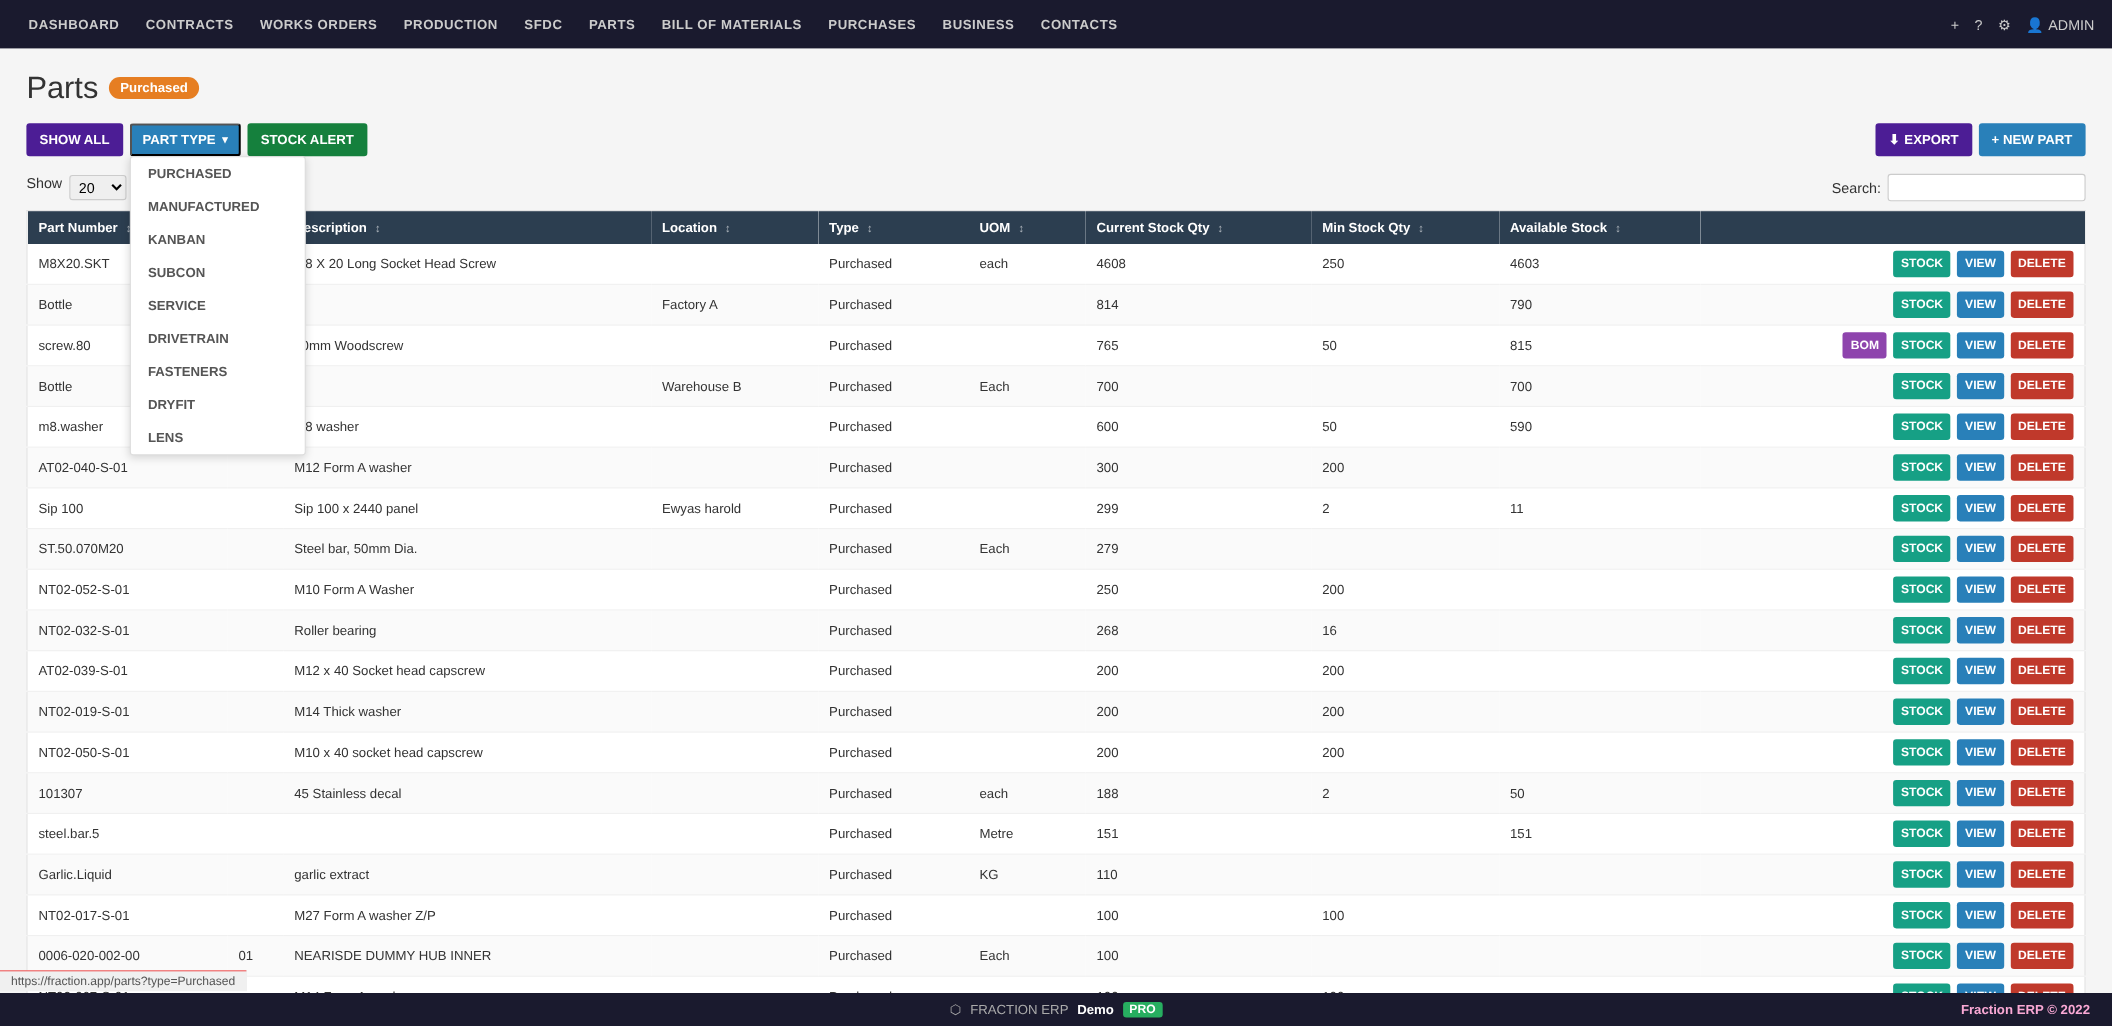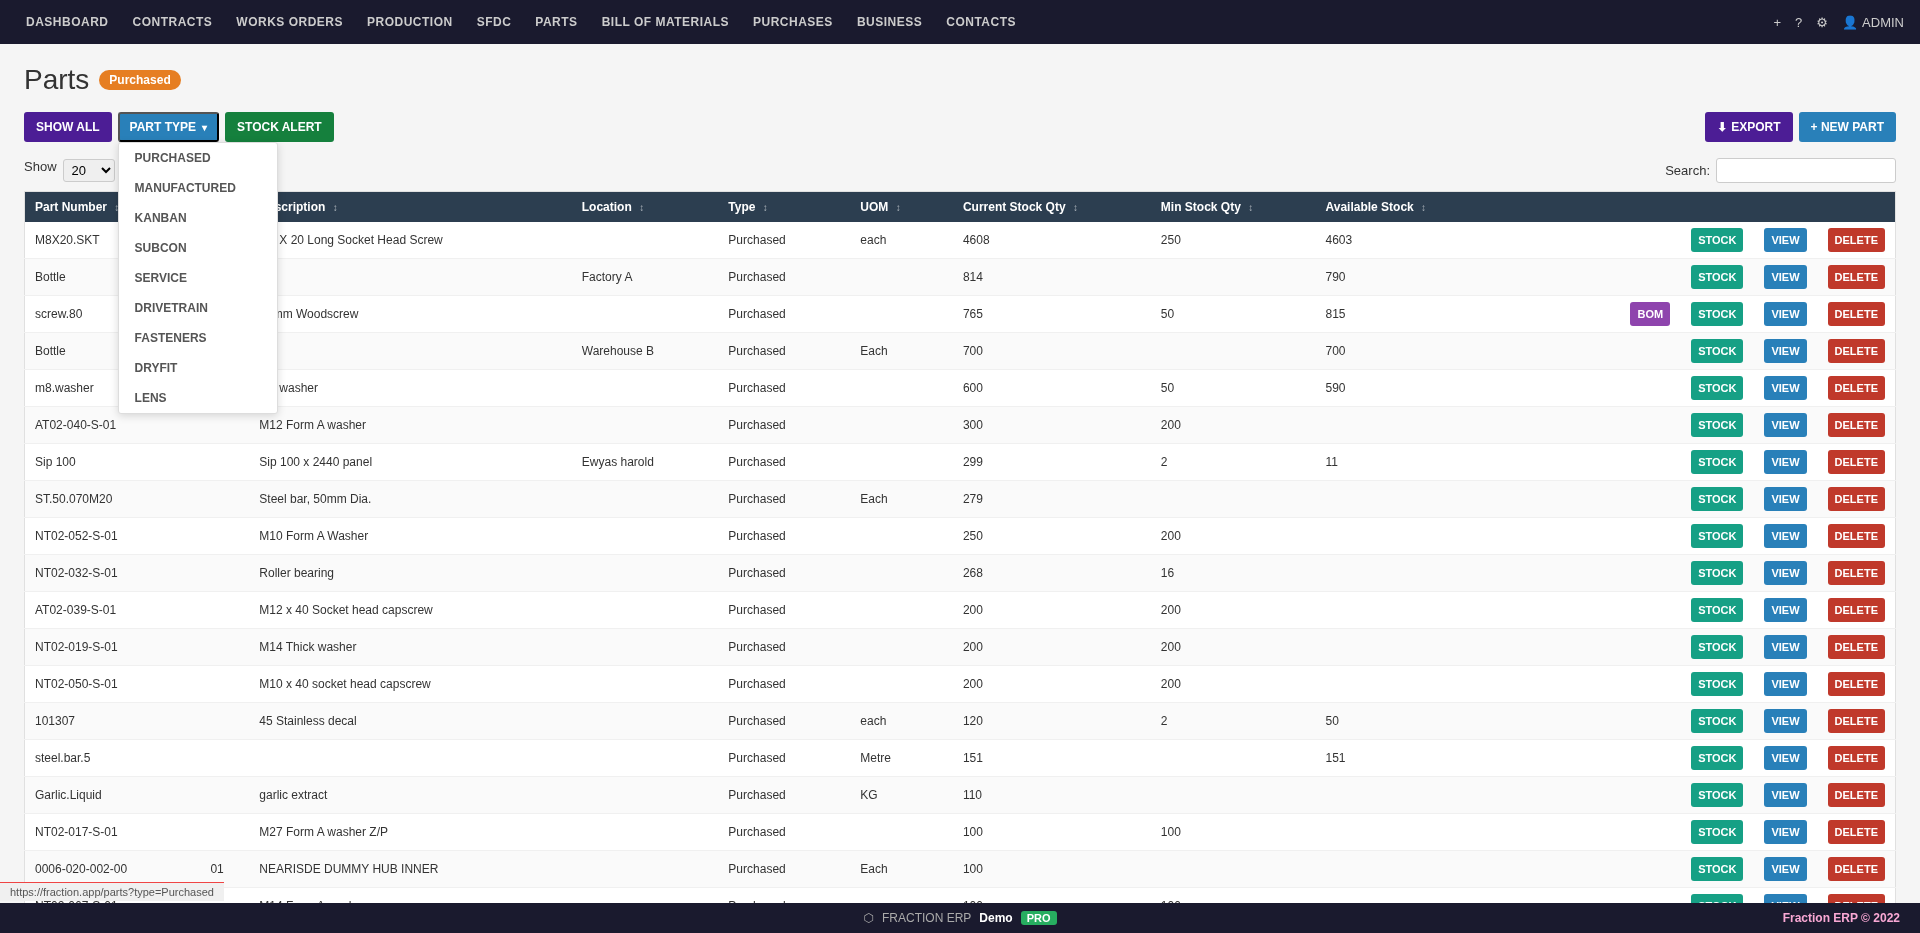--- a/index.html
+++ b/index.html
@@ -183,21 +183,21 @@
     }
     .data-table td {
       padding: 6px 10px;
       border-bottom: 1px solid #f0f0f0;
       vertical-align: middle;
     }
     .data-table tr:nth-child(even) td { background: #fafafa; }
 
     .action-buttons {
       display: flex;
-      gap: 21px;
+      gap: 6px;
       justify-content: flex-end;
     }
 
     
     .footer {
       background: #1a1a2e;
       color: #aaa;
       text-align: center;
       padding: 8px;
       font-size: 12px;
@@ -553,21 +553,21 @@
             </div>
           </td>
         </tr>
         <tr>
           <td>101307</td>
           <td></td>
           <td>45 Stainless decal</td>
           <td></td>
           <td>Purchased</td>
           <td>each</td>
-          <td>120</td>
+          <td>188</td>
           <td>2</td>
           <td>50</td>
           <td>
             <div class="action-buttons">
               <button class="btn btn-sm btn-info">STOCK</button>
               <button class="btn btn-sm btn-primary">VIEW</button>
               <button class="btn btn-sm btn-danger">DELETE</button>
             </div>
           </td>
         </tr>

